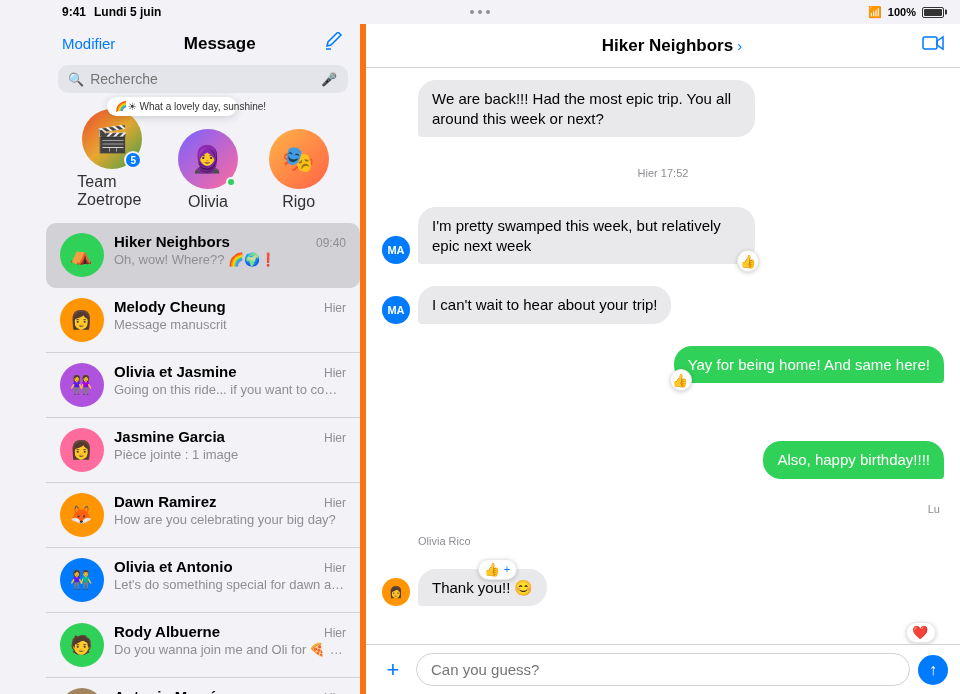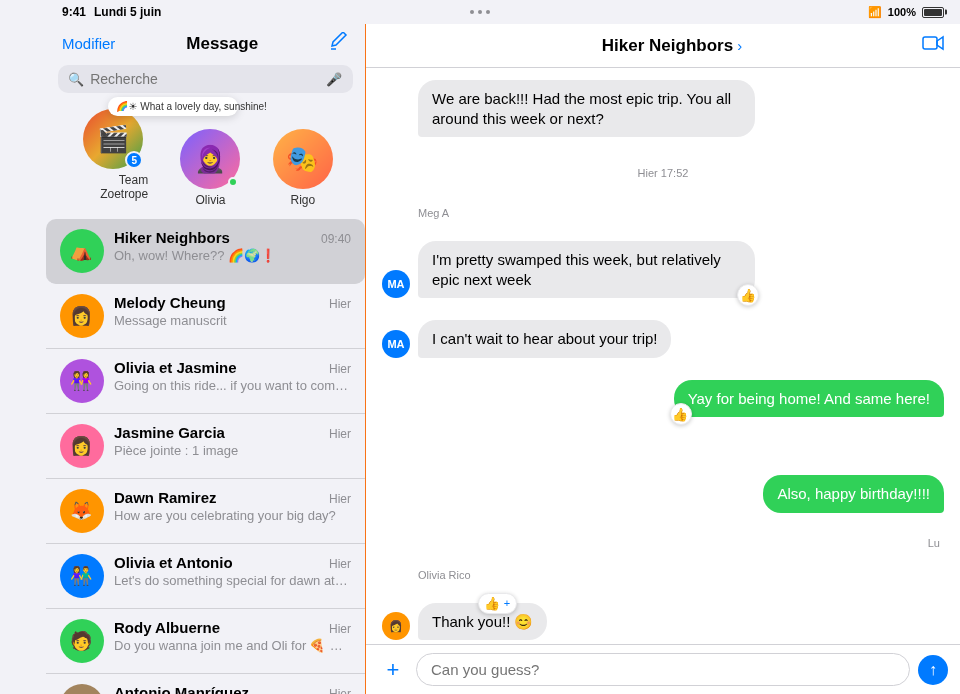--- a/index.html
+++ b/index.html
@@ -43,21 +43,21 @@
       flex: 1;
       height: calc(694px - 24px);
     }
 
     
     .sidebar {
       width: 320px;
       background: #f2f2f7;
       display: flex;
       flex-direction: column;
-      border-right: 1px solid #f97316;
+      border-right: 6px solid #f97316;
     }
 
     .sidebar-header {
       padding: 8px 16px 6px;
       display: flex;
       justify-content: space-between;
       align-items: center;
     }
     .sidebar-title {
       font-size: 17px;
@@ -131,21 +131,21 @@
       align-items: center;
       justify-content: center;
       font-size: 22px;
       font-weight: 700;
       color: #fff;
       overflow: hidden;
     }
     .pinned-avatar.team { background: linear-gradient(135deg, #e84a2e, #e8a830, #3a9e4a); }
     .pinned-avatar.olivia { background: linear-gradient(135deg, #7b61ff, #ff6b9d); }
     .pinned-avatar.rigo { background: linear-gradient(135deg, #ffb347, #ff6347); }
-    .pinned-label { font-size: 12px; color: #333; text-align: right; max-width: 70px; }
+    .pinned-label { font-size: 16px; color: #333; text-align: left; max-width: 70px; }
     .bubble-preview {
       position: absolute;
       top: -12px;
       left: 30px;
       background: white;
       border-radius: 12px;
       padding: 4px 8px;
       font-size: 10px;
       color: #333;
       white-space: nowrap;
@@ -607,21 +607,20 @@
           <div style="width:28px;flex-shrink:0;"></div>
           <div class="msg-bubble-wrap">
             <div class="msg-bubble incoming-bubble">
               <span>We are back!!! Had the most epic trip. You all around this week or next?</span>
             </div>
           </div>
         </div>
 
         <div class="msg-timestamp">Hier 17:52</div>
 
-        <div class="msg-sender">Meg A</div>
         <div class="msg-row incoming">
           <div class="msg-avatar ma">MA</div>
           <div class="msg-bubble-wrap relative">
             <div class="msg-bubble incoming-bubble">
               <span>I'm pretty swamped this week, but relatively epic next week</span>
             </div>
             <div class="reaction-badge">👍</div>
           </div>
         </div>
 

